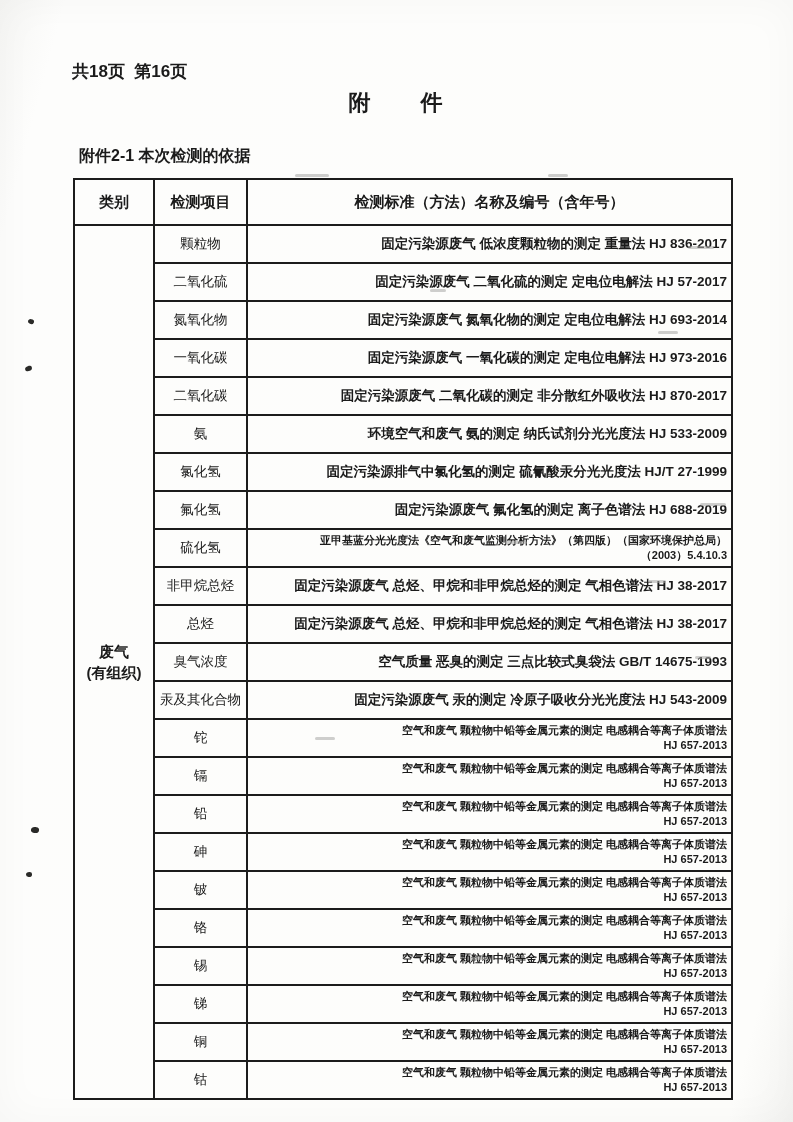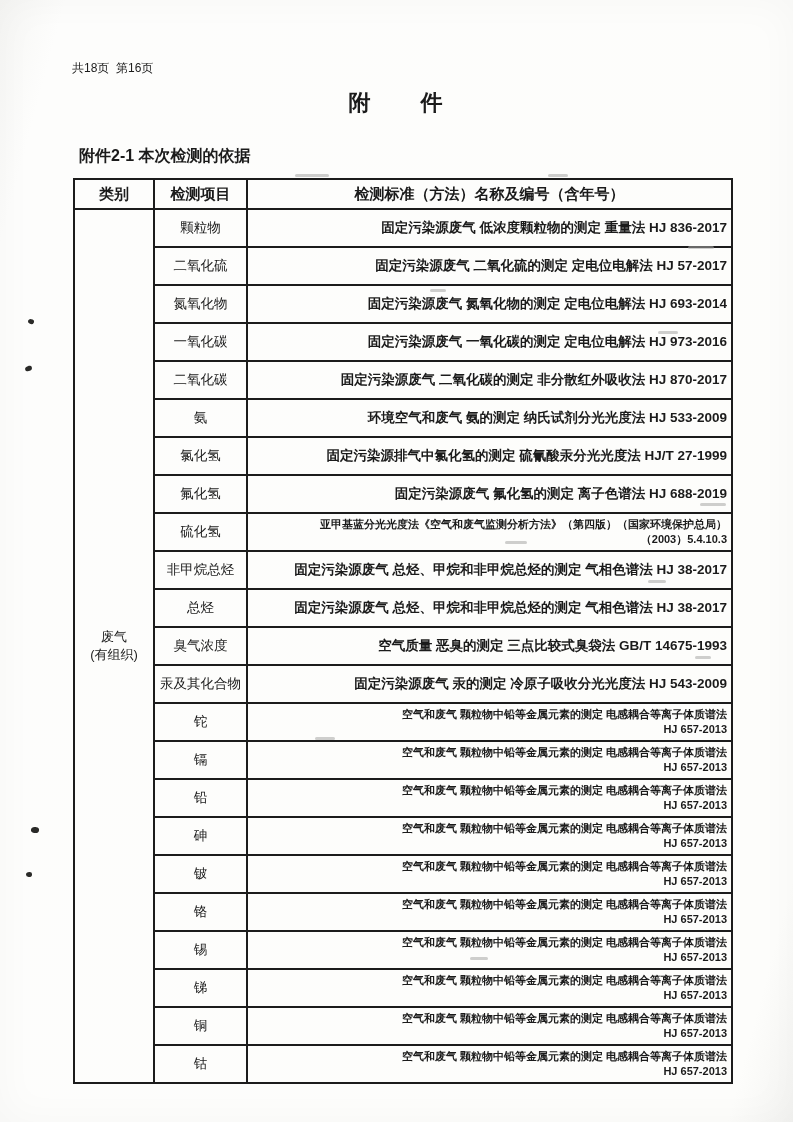--- a/index.html
+++ b/index.html
@@ -14,47 +14,47 @@
   .page{
     position:absolute;inset:0;
     background:linear-gradient(105deg,#f6f6f4 0%,#fdfdfc 6%,#fdfdfb 94%,#f4f4f2 100%);
     box-shadow:inset 0 0 40px rgba(0,0,0,0.03);
   }
   .doc-header{
     position:absolute;top:60px;left:72px;right:62px;
     display:flex;justify-content:space-between;align-items:baseline;
   }
   .report-no{font-size:16px;font-weight:700;letter-spacing:0.2px;white-space:pre;}
-  .page-info{font-size:12px;font-weight:400;white-space:pre;}
+  .page-info{font-size:17px;font-weight:700;white-space:pre;}
   .doc-title{
     position:absolute;top:88px;left:0;right:0;
     text-align:center;font-size:22px;font-weight:700;
     margin:0;letter-spacing:2px;white-space:pre;
   }
   .doc-subtitle{
     position:absolute;top:146px;left:73px;
     font-size:16px;font-weight:700;margin-left:6px;
   }
   table.std-table{
     position:absolute;top:178px;left:73px;
     width:658px;border-collapse:collapse;table-layout:fixed;
     background:transparent;
   }
   table.std-table th,table.std-table td{
     border:2px solid #1c1c1c;
     vertical-align:middle;
     overflow:hidden;
   }
-  table.std-table thead tr{height:30px;}
+  table.std-table thead tr{height:46px;}
   table.std-table th{
     font-size:15px;font-weight:700;text-align:center;padding:1px 2px;
   }
   table.std-table tbody tr{height:38px;}
   .cat-cell{
-    width:80px;text-align:center;font-weight:400;font-size:13px;line-height:1.4;
+    width:80px;text-align:center;font-weight:700;font-size:15px;line-height:1.4;
   }
   .item-cell{
     width:93px;text-align:center;font-weight:400;font-size:13.5px;padding:1px 2px;
   }
   .std-cell{
     font-weight:700;font-size:13.5px;line-height:1.3;
     padding:2px 4px 2px 6px;text-align:right;
   }
   .std-cell.two-line{font-size:11px;line-height:1.32;}
   

